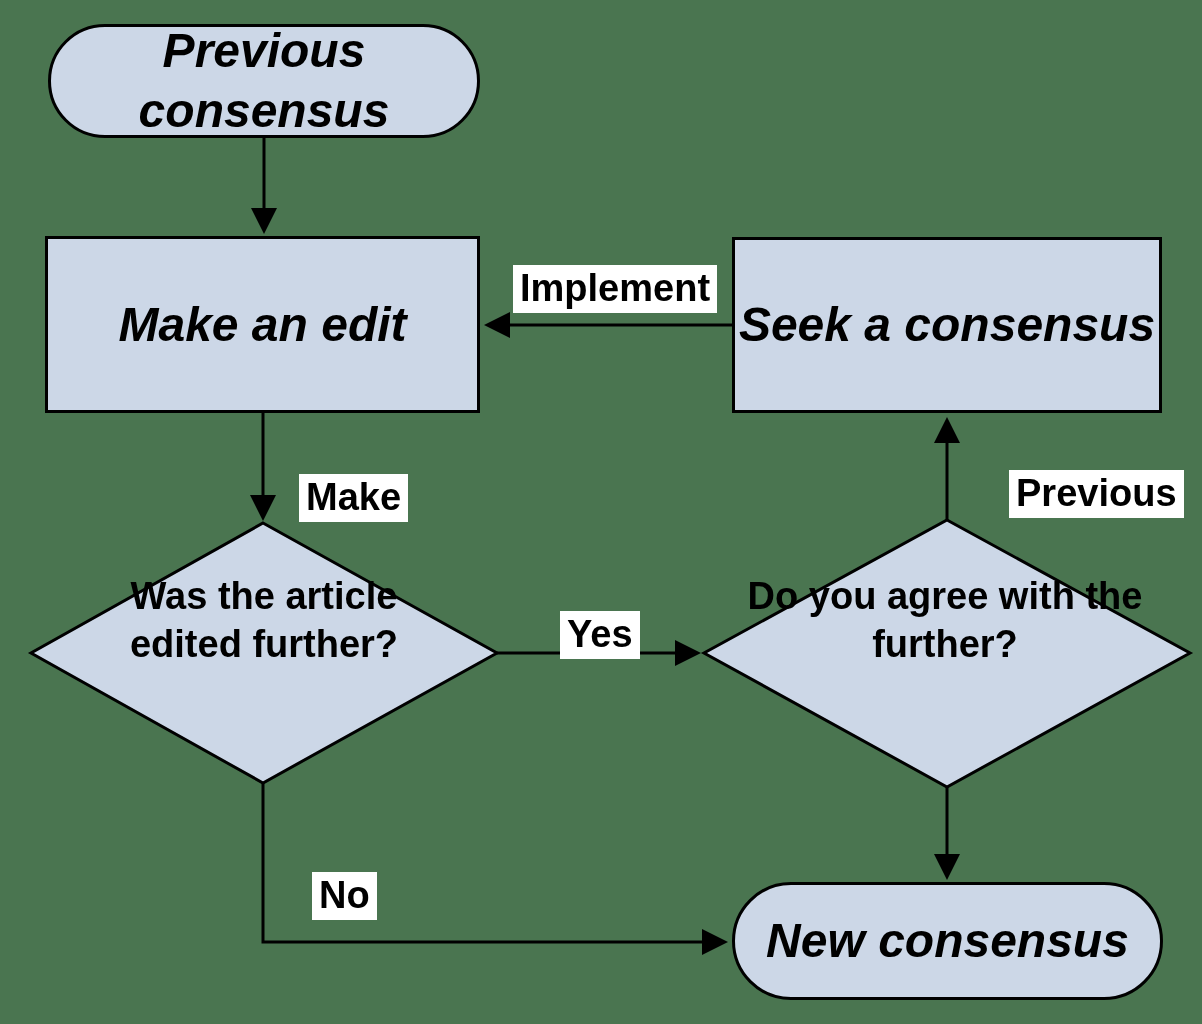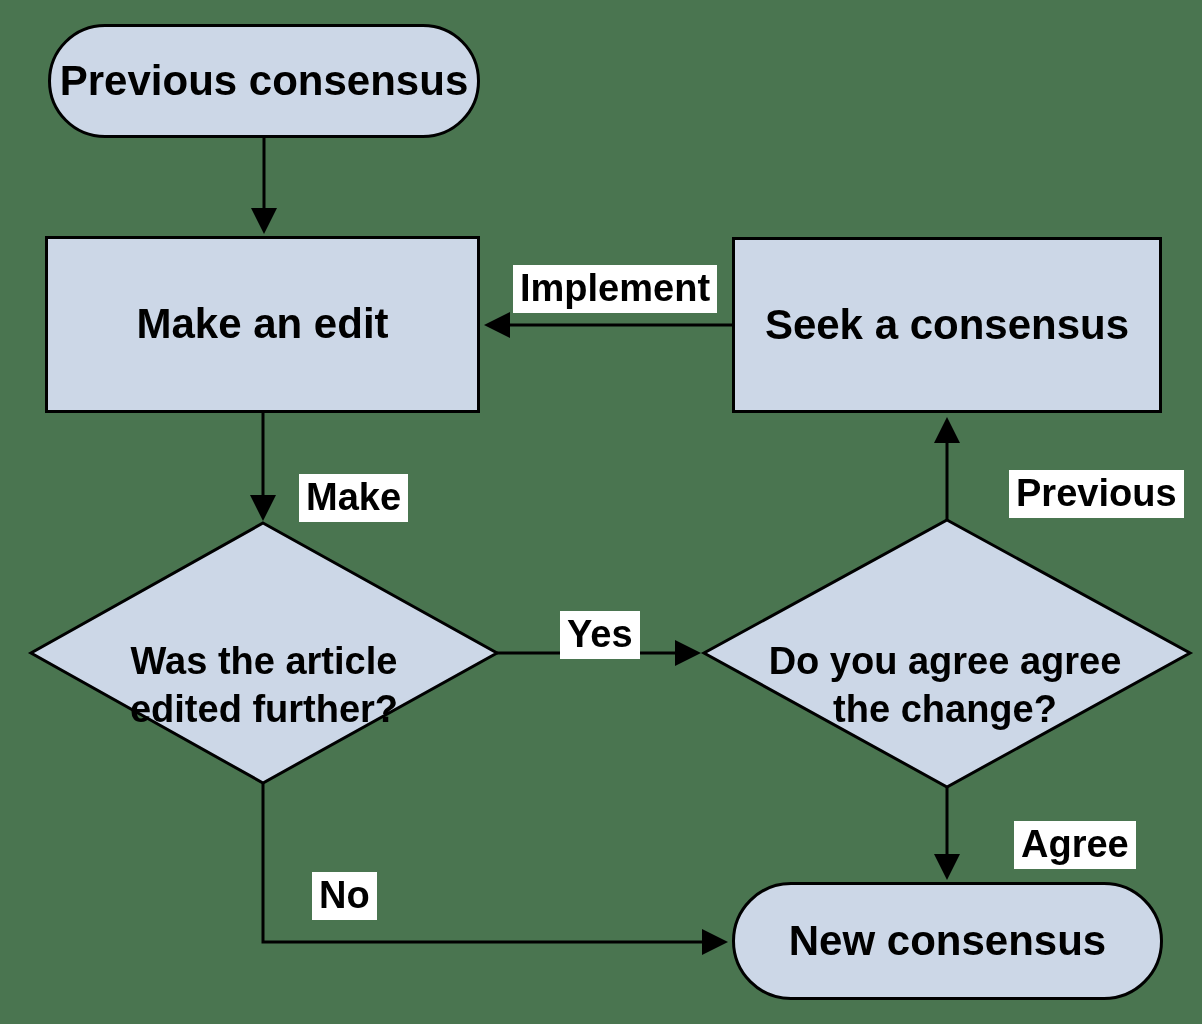--- a/index.html
+++ b/index.html
@@ -31,32 +31,33 @@
     position:absolute;
     box-sizing:border-box;
     background:var(--node-fill);
     border:3px solid var(--node-border);
     display:flex;
     align-items:center;
     justify-content:center;
     text-align:center;
     color:var(--text);
     font-weight:bold;
-    font-size:42px;
+    font-size:48px;
     line-height:1.25;
+    font-style:italic;
   }
   .terminator{border-radius:58px;}
   .node-previous{left:48px;top:24px;width:432px;height:114px;}
   .node-make-edit{left:45px;top:236px;width:435px;height:177px;}
   .node-seek{left:732px;top:237px;width:430px;height:176px;}
   .node-new{left:732px;top:882px;width:431px;height:118px;border-radius:59px;}
   .dtext{
     position:absolute;
     display:flex;
-    align-items:flex-end;
+    align-items:flex-start;
     justify-content:center;
     text-align:center;
     color:var(--text);
     font-weight:bold;
     font-size:38px;
     line-height:1.25;
   }
   .dtext-left{left:84px;top:573px;width:360px;height:160px;}
   .dtext-right{left:745px;top:573px;width:400px;height:160px;}
   .edge-label{
@@ -133,32 +134,31 @@
 
   <div class="node node-seek">
     <span>Seek a consensus</span>
   </div>
 
   <div class="dtext dtext-left">
     <span>Was the article edited further?</span>
   </div>
 
   <div class="dtext dtext-right">
-    <span>Do you agree agree the change?</span>
+    <span>Do you agree with the further?</span>
   </div>
 
   <div class="node terminator node-new">
     <span>New consensus</span>
   </div>
 
   <div class="edge-label lbl-implement">Implement</div>
 
   <div class="edge-label lbl-wait">Make</div>
 
   <div class="edge-label lbl-yes">Yes</div>
 
   <div class="edge-label lbl-disagree">Previous</div>
 
-  <div class="edge-label lbl-agree">Agree</div>
 
   <div class="edge-label lbl-no">No</div>
 
 </div>
 
 </body></html>

